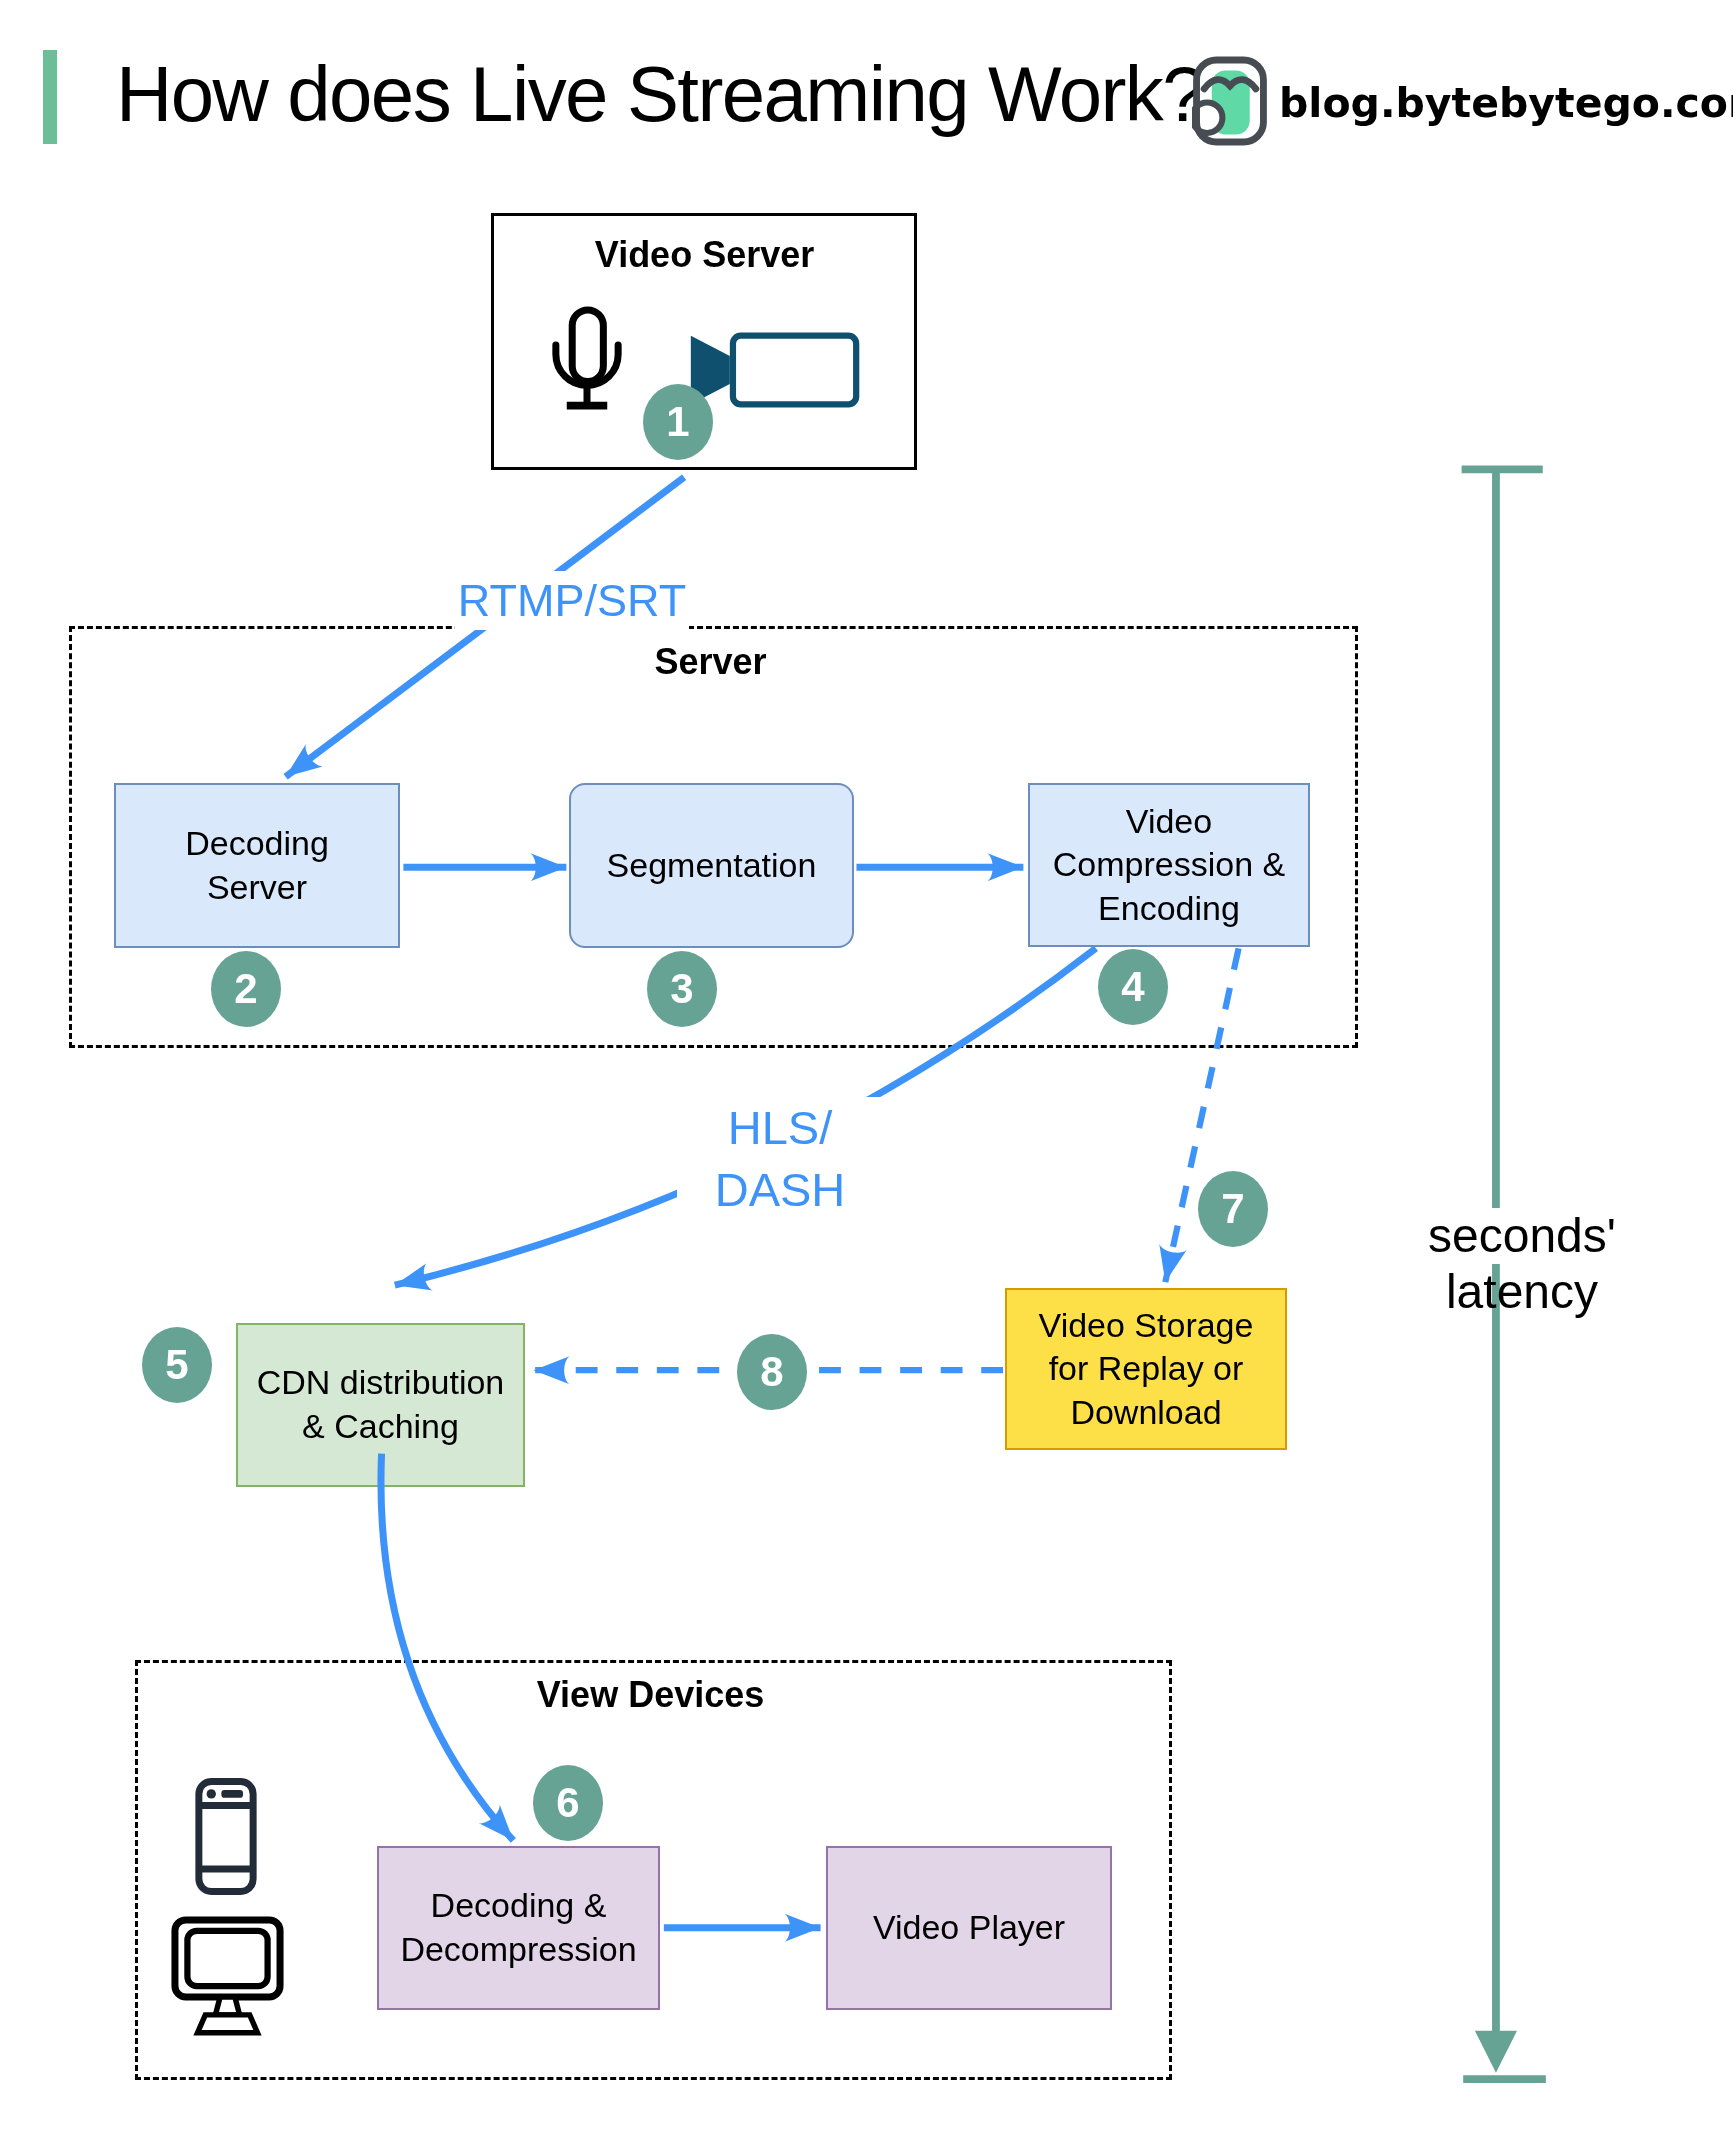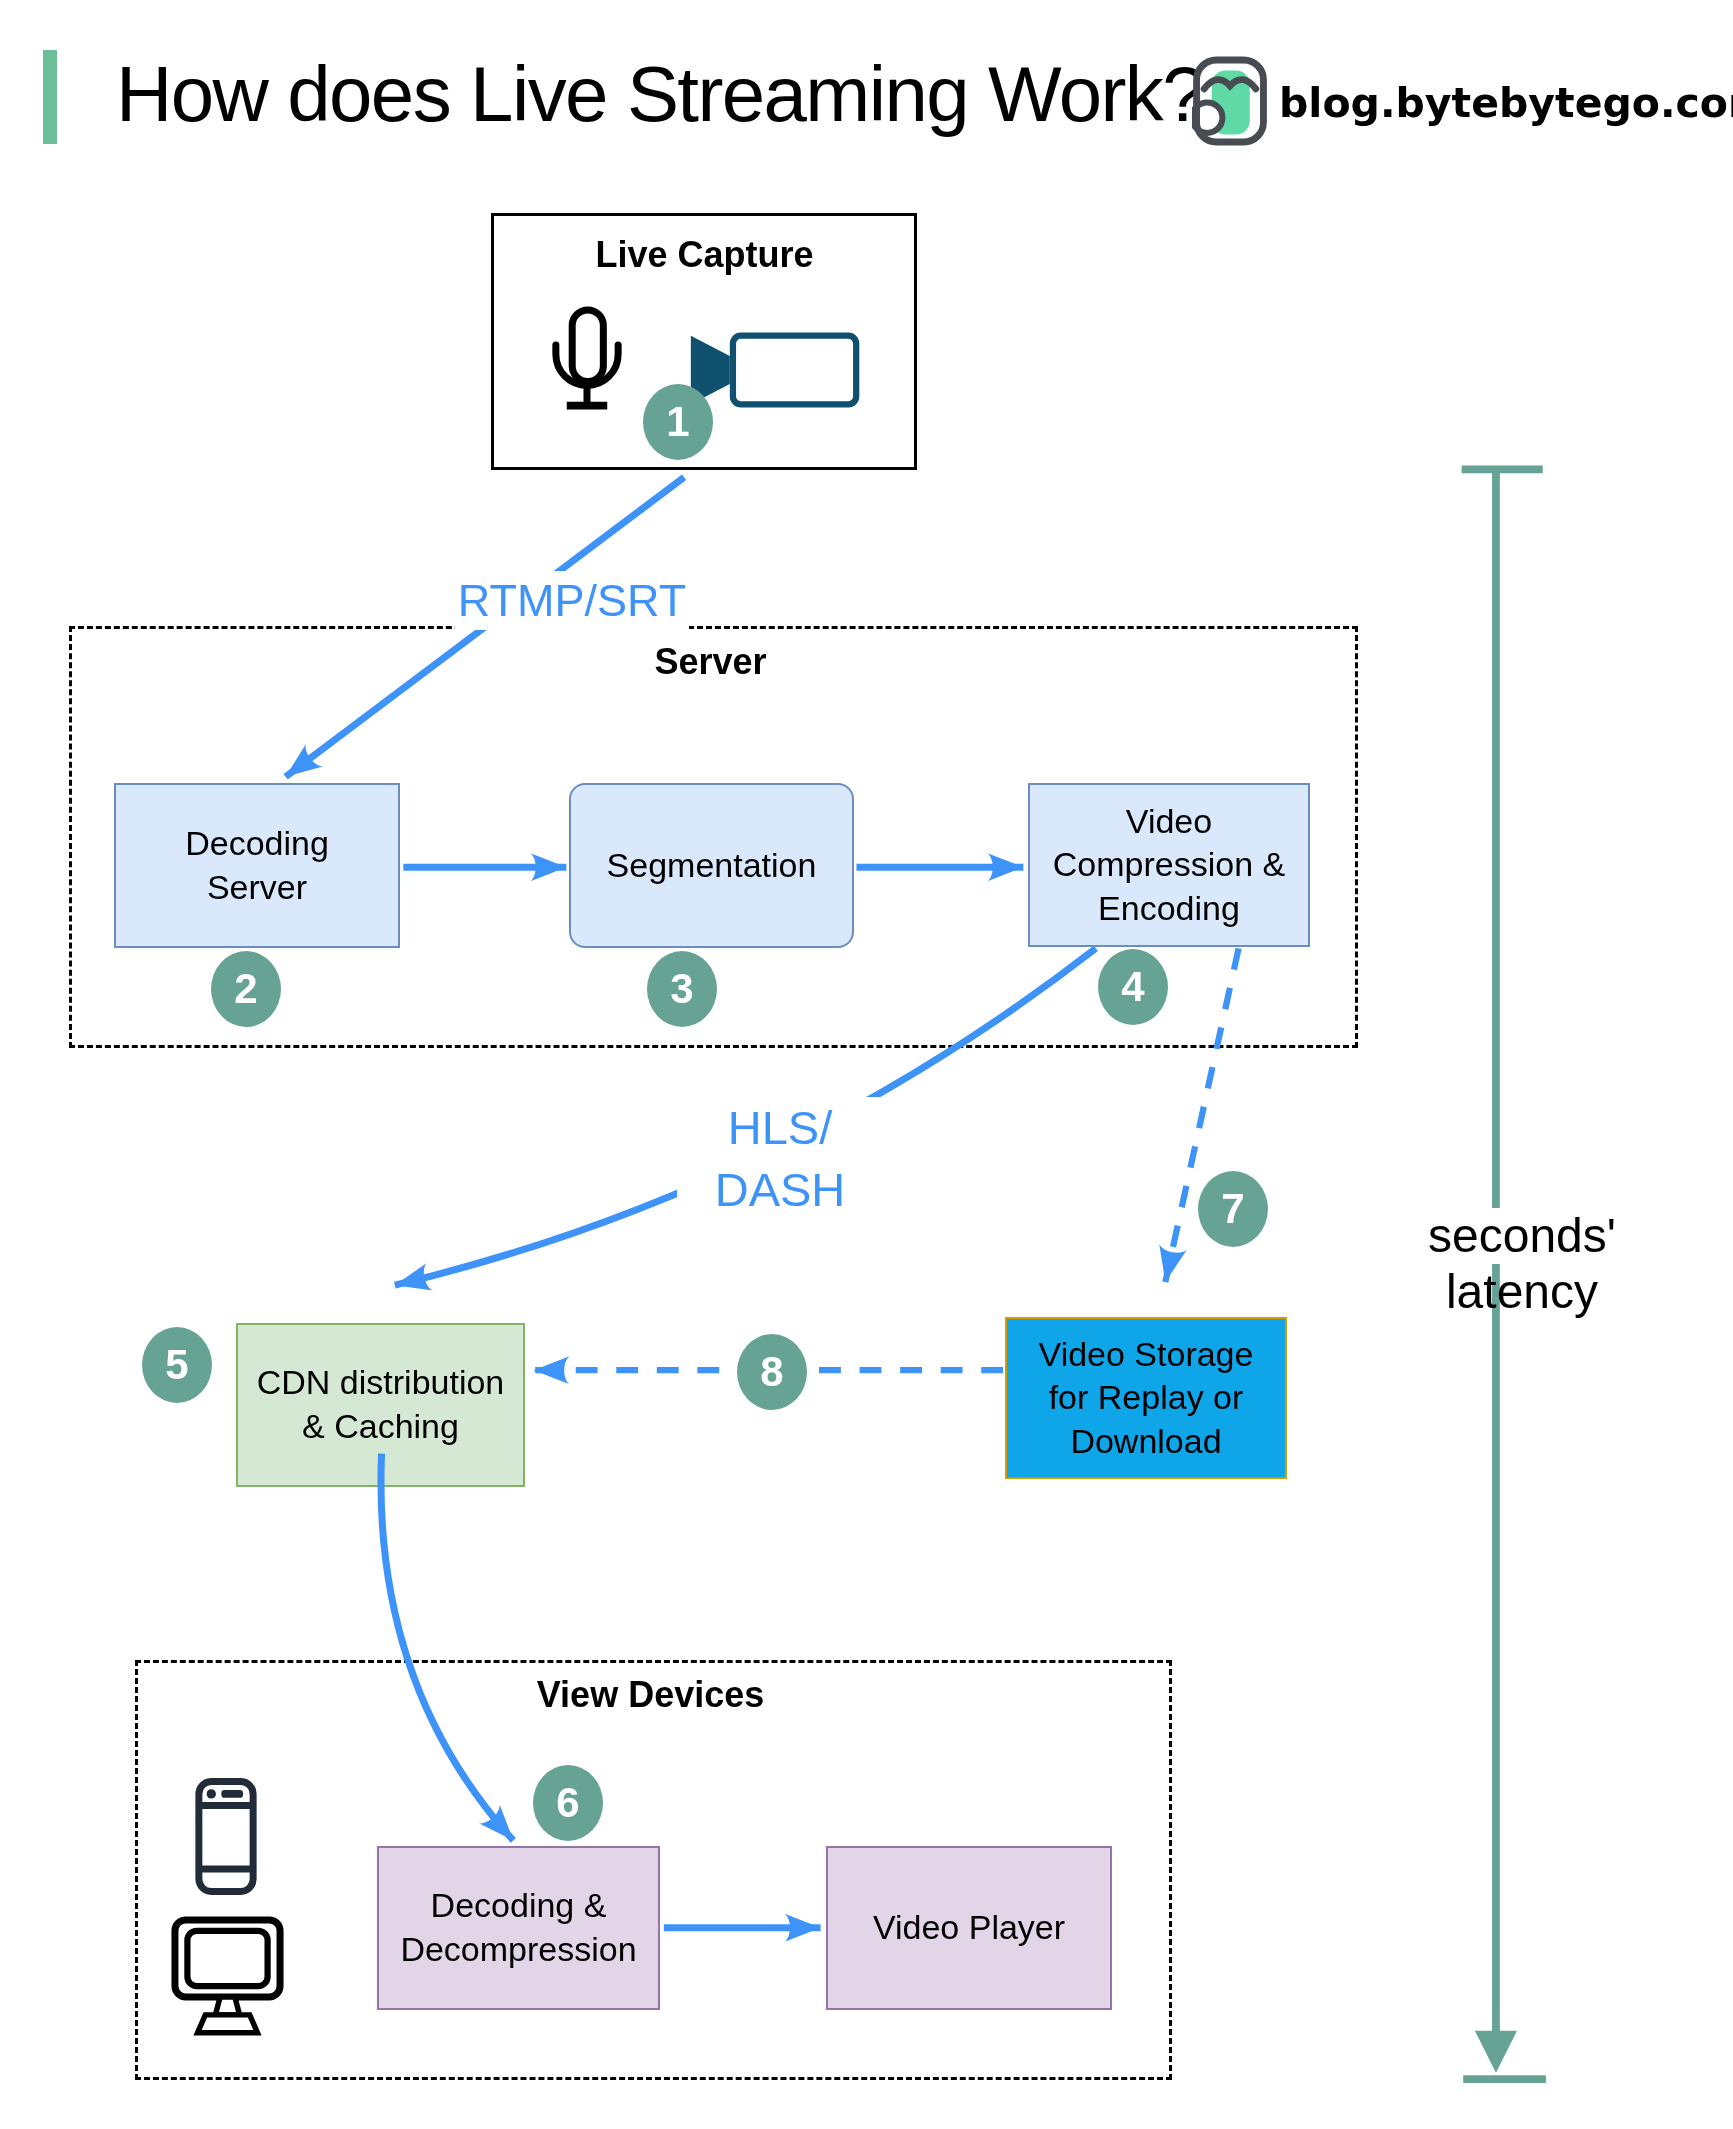--- a/index.html
+++ b/index.html
@@ -20,21 +20,21 @@
   #view-rect{left:135px;top:1660px;width:1031px;height:414px;}
   .group-title{z-index:2;text-align:center;font-weight:bold;font-size:36px;}
   #server-title{left:69px;top:641px;width:1283px;}
   #view-title{left:135px;top:1674px;width:1031px;}
 
   
   .node{display:flex;align-items:center;justify-content:center;text-align:center;
         font-size:34px;line-height:1.28;z-index:2;white-space:pre-line;}
   .blue-node{background:#dae8fc;border:2.3px solid #6c8ebf;}
   .green-node{background:#d5e8d4;border:2.3px solid #82b366;}
-  .orange-node{background:#0ea5e9;border:2.3px solid #d79b00;margin-top:29px;}
+  .orange-node{background:#fde047;border:2.3px solid #d79b00;}
   .purple-node{background:#e1d5e7;border:2.3px solid #9673a6;}
 
   #video-capture{left:491px;top:213px;width:420px;height:251px;border:3.1px solid #000;
                  background:#fff;z-index:2;}
   #video-capture-title{left:491px;top:234px;width:427px;text-align:center;
                        font-weight:bold;font-size:36px;z-index:3;}
   #streaming-server{left:114px;top:783px;width:282px;height:161px;}
   #segmentation{left:569px;top:783px;width:281px;height:161px;border-radius:16px;}
   #video-compression{left:1028px;top:783px;width:278px;height:160px;}
   #cdn{left:236px;top:1288px;width:285px;height:160px;margin-top:35px;}
@@ -116,21 +116,21 @@
 
     <g>
       <path d="M 1874 602 L 1978 602" stroke="#67a395" stroke-width="10" fill="none"></path>
       <path d="M 1918 602 L 1918 2612" stroke="#67a395" stroke-width="10" fill="none"></path>
       <polygon points="1891,2604 1945,2604 1918,2658" fill="#67a395"></polygon>
       <path d="M 1876 2666 L 1982 2666" stroke="#67a395" stroke-width="10" fill="none"></path>
     </g>
   </svg>
 
   <div class="abs node" id="video-capture"></div>
-  <div class="abs" id="video-capture-title">Live Capture</div>
+  <div class="abs" id="video-capture-title">Video Server</div>
   <div class="abs" id="mic-icon">
     <svg width="72" height="109" viewBox="0 0 92 140">
       <rect x="27" y="5" width="40" height="92" rx="20" fill="none" stroke="#000" stroke-width="9"></rect>
       <path d="M 6 50 L 6 62 A 40 40 0 0 0 86 62 L 86 50" fill="none" stroke="#000" stroke-width="9" stroke-linecap="round"></path>
       <line x1="46" y1="103" x2="46" y2="124" stroke="#000" stroke-width="9"></line>
       <line x1="20" y1="128" x2="72" y2="128" stroke="#000" stroke-width="10"></line>
     </svg>
   </div>
   <div class="abs" id="camera-icon">
     <svg width="175" height="78" viewBox="0 0 224 100">

